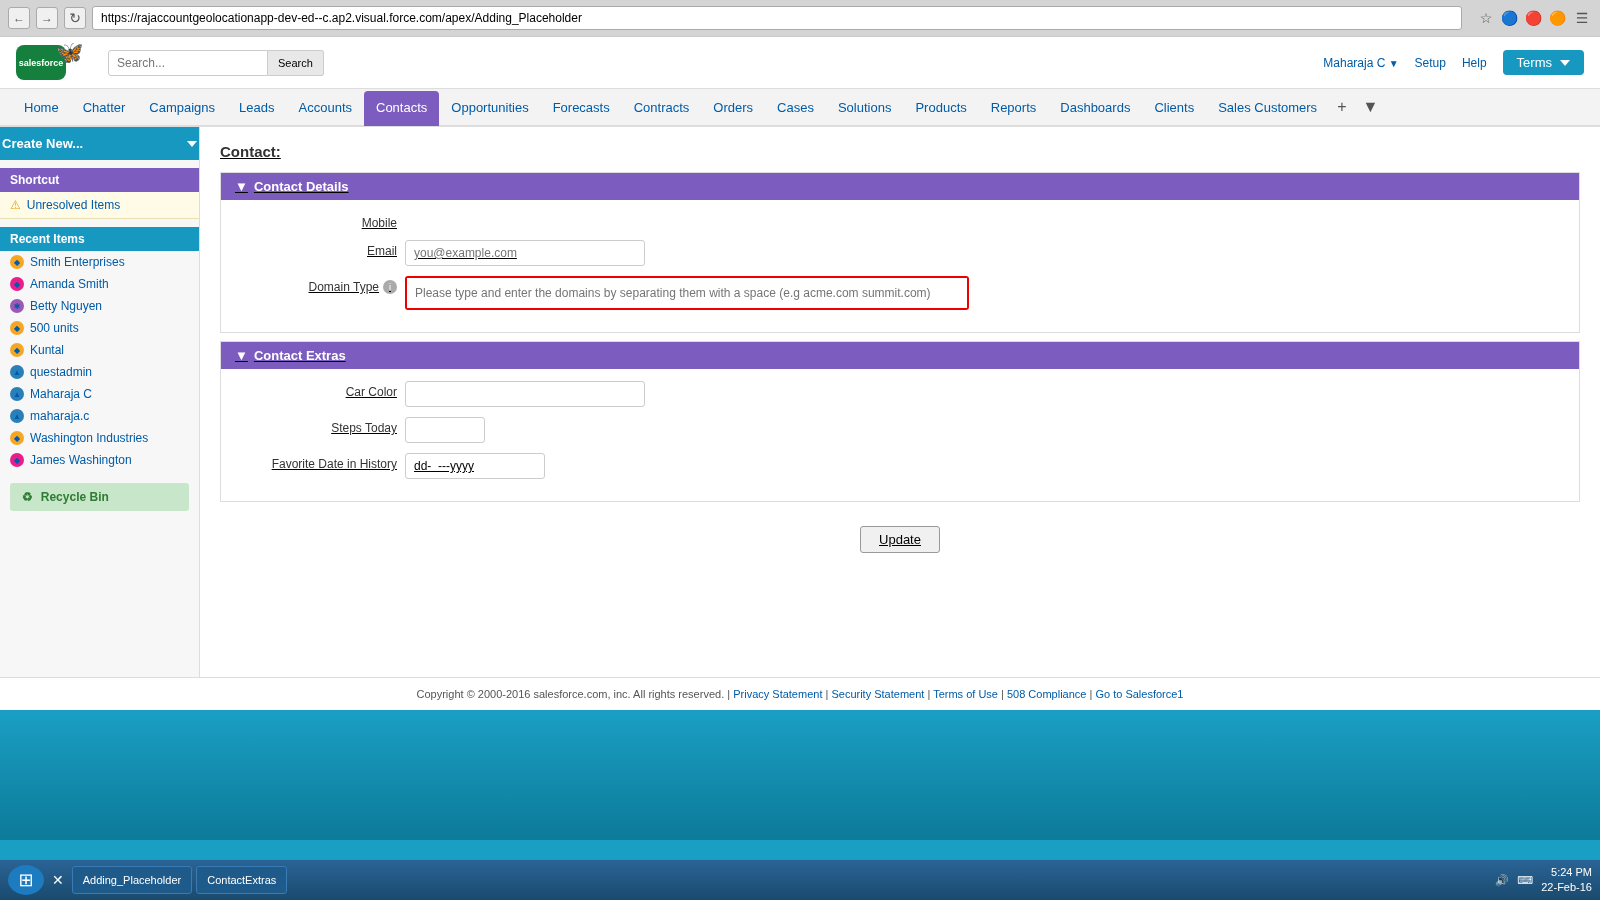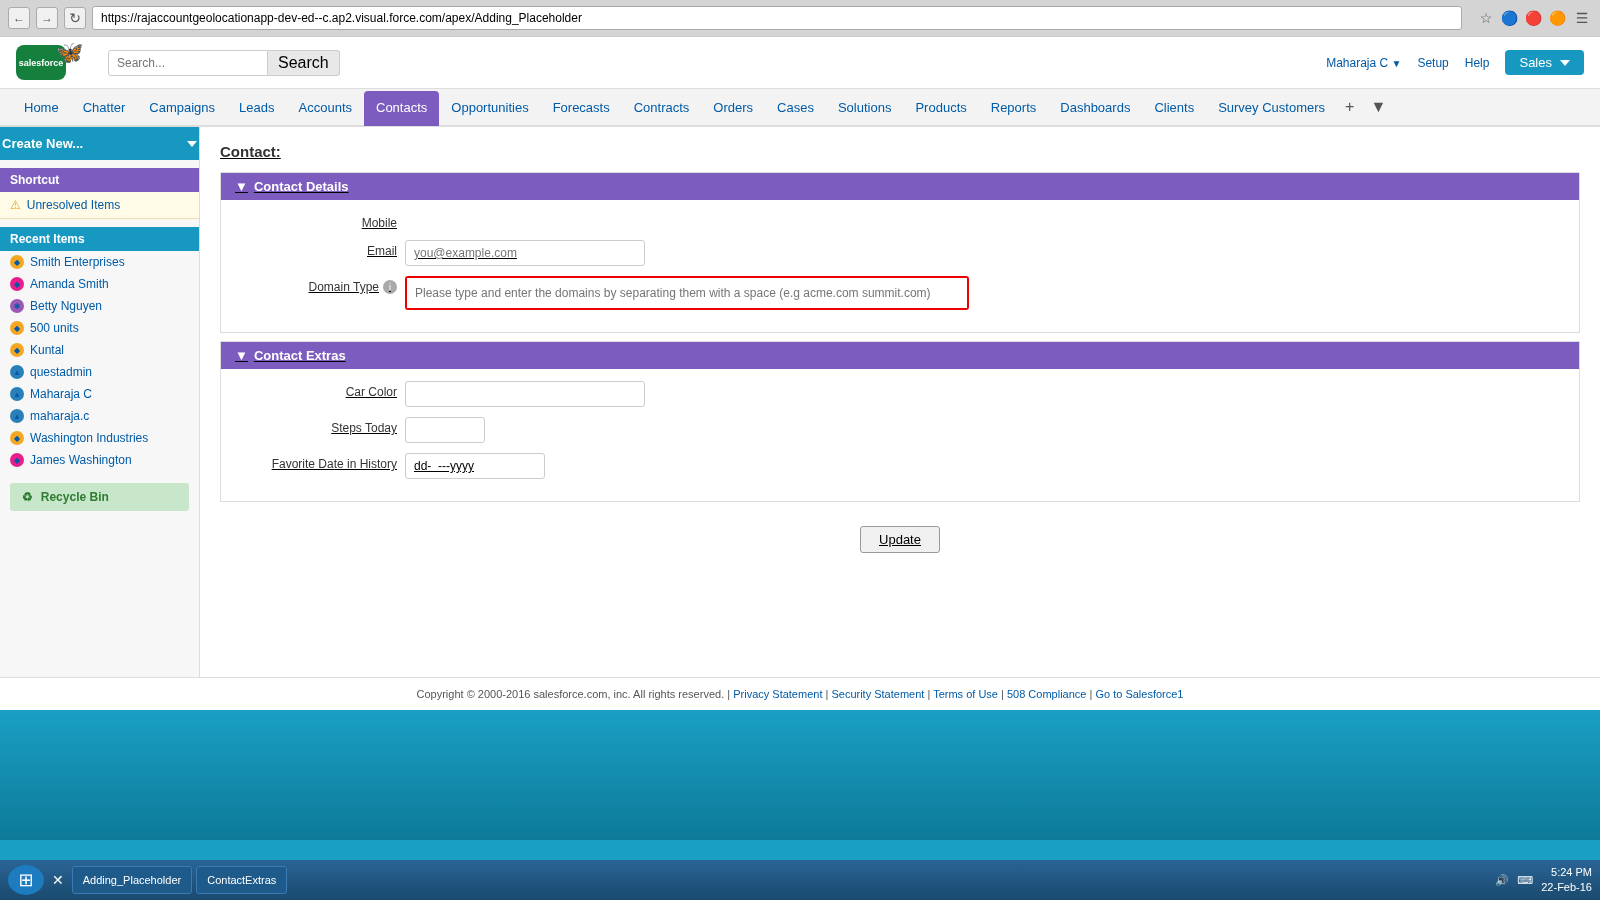--- a/index.html
+++ b/index.html
@@ -49,21 +49,21 @@
       position: absolute; right: -18px; top: -5px;
       font-size: 22px;
     }
     .sf-search-container { display: flex; align-items: center; margin-left: 30px; }
     .sf-search-input {
       width: 160px; height: 26px; border: 1px solid #ccc; border-radius: 3px 0 0 3px;
       padding: 0 8px; font-size: 12px;
     }
     .sf-search-btn {
       height: 26px; padding: 0 10px; background: #e8e8e8; border: 1px solid #ccc;
-      border-left: none; border-radius: 0 3px 3px 0; cursor: pointer; font-size: 16px;
+      border-left: none; border-radius: 0 3px 3px 0; cursor: pointer; font-size: 11px;
     }
     .sf-header-right {
       margin-left: auto; display: flex; align-items: center; gap: 16px; font-size: 12px;
     }
     .sf-user-link { color: #015ba7; cursor: pointer; }
     .sf-header-link { color: #015ba7; cursor: pointer; }
     .sf-app-btn {
       background: #1798c1; color: white; border: none; border-radius: 4px;
       padding: 5px 14px; cursor: pointer; font-size: 13px; display: flex; align-items: center; gap: 4px;
     }
@@ -234,21 +234,21 @@
     <button class="sf-search-btn">Search</button>
   </div>
   <div class="sf-header-right">
     <span class="sf-user-link">
       <span>Maharaja C</span>
       <span class="chevron"> ▼</span>
     </span>
     <span class="sf-header-link">Setup</span>
     <span class="sf-header-link">Help</span>
     <button class="sf-app-btn">
-      <span>Sales</span>
+      <span>Terms</span>
       <span class="triangle-down"></span>
     </button>
   </div>
 </div>
 
 <div class="sf-navbar">
   <a class="sf-nav-item">Home</a>
   <a class="sf-nav-item">Chatter</a>
   <a class="sf-nav-item">Campaigns</a>
   <a class="sf-nav-item">Leads</a>
@@ -257,21 +257,21 @@
   <a class="sf-nav-item">Opportunities</a>
   <a class="sf-nav-item">Forecasts</a>
   <a class="sf-nav-item">Contracts</a>
   <a class="sf-nav-item">Orders</a>
   <a class="sf-nav-item">Cases</a>
   <a class="sf-nav-item">Solutions</a>
   <a class="sf-nav-item">Products</a>
   <a class="sf-nav-item">Reports</a>
   <a class="sf-nav-item">Dashboards</a>
   <a class="sf-nav-item">Clients</a>
-  <a class="sf-nav-item">Survey Customers</a>
+  <a class="sf-nav-item">Sales Customers</a>
   <span class="sf-nav-plus">+</span>
   <span class="sf-nav-plus">▼</span>
 </div>
 
 <div class="sf-main">
 
   <div class="sf-sidebar">
     <button class="sf-create-btn">
       <span>Create New...</span>
       <span class="triangle-down"></span>

